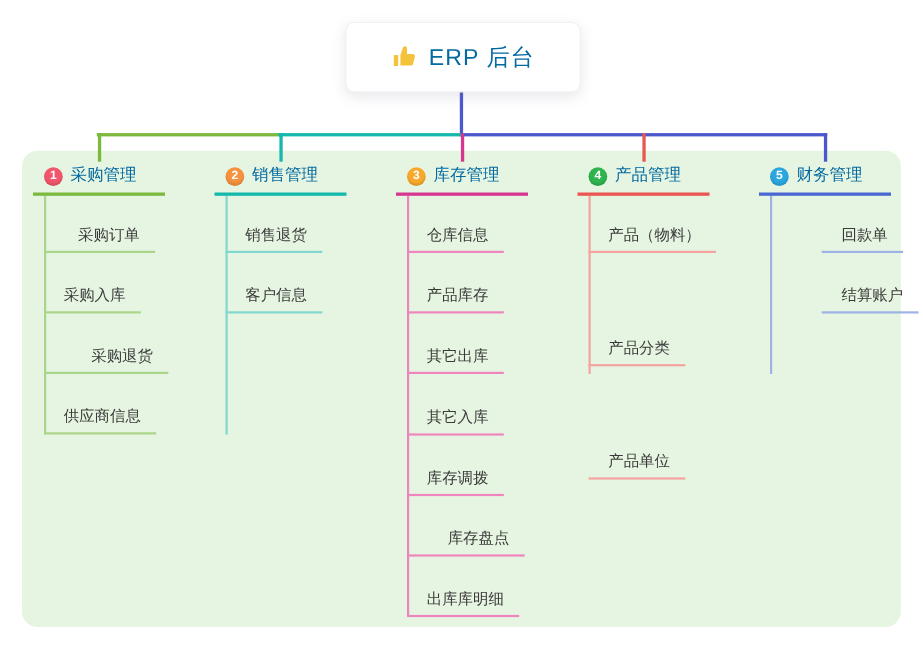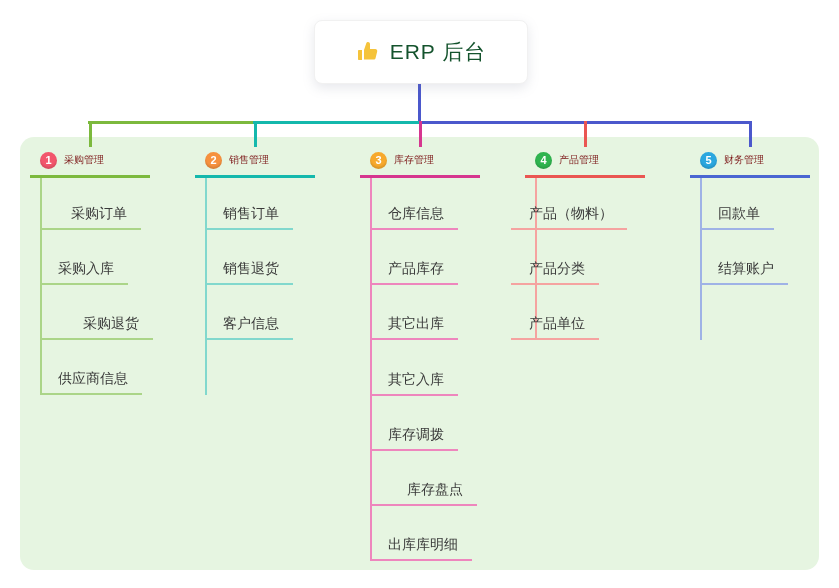--- a/index.html
+++ b/index.html
@@ -12,37 +12,37 @@
     position:absolute;left:20px;top:137px;width:799px;height:433px;
     background:#e6f5e1;border-radius:14px;
   }
   .root-node{
     position:absolute;left:314px;top:20px;width:212px;height:62px;
     background:#ffffff;border:1px solid #f1f1f1;border-radius:8px;
     box-shadow:0 4px 12px rgba(120,130,150,.18);
     display:flex;align-items:center;justify-content:center;gap:10px;
     z-index:3;
   }
-  .root-title{font-size:21px;color:#14532d;letter-spacing:1px;}
+  .root-title{font-size:21px;color:#0369a1;letter-spacing:1px;}
   .thumb-icon{width:24px;height:24px;display:inline-flex;}
   .line{position:absolute;z-index:1;}
   
   .branch-node{
     position:absolute;top:150px;width:120px;box-sizing:border-box;
     display:flex;align-items:center;gap:7px;
     padding:0 0 5px 10px;border-bottom:3px solid #888;
     cursor:default;z-index:2;
   }
   .badge{
     width:17px;height:17px;border-radius:50%;flex:0 0 17px;
     display:flex;align-items:center;justify-content:center;
     color:#fff;font-size:11px;font-weight:bold;line-height:1;
     box-shadow:inset 0 -2px 2px rgba(0,0,0,.12);
   }
-  .branch-label{font-size:10px;color:#7f1d1d;line-height:20px;white-space:nowrap;}
+  .branch-label{font-size:15px;color:#0369a1;line-height:20px;white-space:nowrap;}
   .items{position:absolute;display:flex;flex-direction:column;align-items:flex-start;z-index:2;}
   .item{
     margin-top:27px;padding:0 14px 4px 18px;
     font-size:14px;line-height:22px;color:#3a3a3a;white-space:nowrap;
     border-bottom:2px solid #ccc;cursor:default;
   }
   .item:first-child{margin-top:24px;}
 </style>
 </head>
 <body>
@@ -84,48 +84,47 @@
         <div class="item" style="border-bottom-color: rgb(171, 213, 136); padding-left: 31px;">采购订单</div>
         <div class="item" style="border-bottom-color: rgb(171, 213, 136);">采购入库</div>
         <div class="item" style="border-bottom-color: rgb(171, 213, 136); padding-left: 43px;">采购退货</div>
         <div class="item" style="border-bottom-color: rgb(171, 213, 136);">供应商信息</div>
       </div>
       <div class="branch-node" style="left: 195px; border-bottom-color: rgb(20, 184, 172);">
         <span class="badge" style="background: rgb(246, 145, 62);">2</span>
         <span class="branch-label">销售管理</span>
       </div>
       <div class="items" style="left: 205px; top: 178px;">
-        <div class="item" style="border-bottom-color: rgb(129, 216, 205);">销售订单</div>
         <div class="item" style="border-bottom-color: rgb(129, 216, 205);">销售退货</div>
         <div class="item" style="border-bottom-color: rgb(129, 216, 205);">客户信息</div>
       </div>
       <div class="branch-node" style="left: 360px; border-bottom-color: rgb(214, 54, 143);">
         <span class="badge" style="background: rgb(247, 169, 44);">3</span>
         <span class="branch-label">库存管理</span>
       </div>
       <div class="items" style="left: 370px; top: 178px;">
         <div class="item" style="border-bottom-color: rgb(238, 134, 189);">仓库信息</div>
         <div class="item" style="border-bottom-color: rgb(238, 134, 189);">产品库存</div>
         <div class="item" style="border-bottom-color: rgb(238, 134, 189);">其它出库</div>
         <div class="item" style="border-bottom-color: rgb(238, 134, 189); margin-top: 28px;">其它入库</div>
         <div class="item" style="border-bottom-color: rgb(238, 134, 189);">库存调拨</div>
         <div class="item" style="border-bottom-color: rgb(238, 134, 189); padding-left: 37px;">库存盘点</div>
         <div class="item" style="border-bottom-color: rgb(238, 134, 189);">出库库明细</div>
       </div>
       <div class="branch-node" style="left: 525px; border-bottom-color: rgb(234, 86, 82);">
         <span class="badge" style="background: rgb(47, 180, 79);">4</span>
         <span class="branch-label">产品管理</span>
       </div>
-      <div class="items" style="left: 511px; top: 178px;">
+      <div class="items" style="left: 535px; top: 178px; gap: 48px;">
         <div class="item" style="border-bottom-color: rgb(245, 163, 160);">产品（物料）</div>
         <div class="item" style="border-bottom-color: rgb(245, 163, 160);">产品分类</div>
         <div class="item" style="border-bottom-color: rgb(245, 163, 160);">产品单位</div>
       </div>
       <div class="branch-node" style="left: 690px; border-bottom-color: rgb(74, 102, 210);">
         <span class="badge" style="background: rgb(43, 167, 223);">5</span>
         <span class="branch-label">财务管理</span>
       </div>
-      <div class="items" style="left: 700px; top: 178px;">
+      <div class="items" style="left: 700px; top: 178px; padding-left: 47px;">
         <div class="item" style="border-bottom-color: rgb(159, 178, 230);">回款单</div>
         <div class="item" style="border-bottom-color: rgb(159, 178, 230);">结算账户</div>
       </div>
     </div>
 </div>
 
 </body></html>

